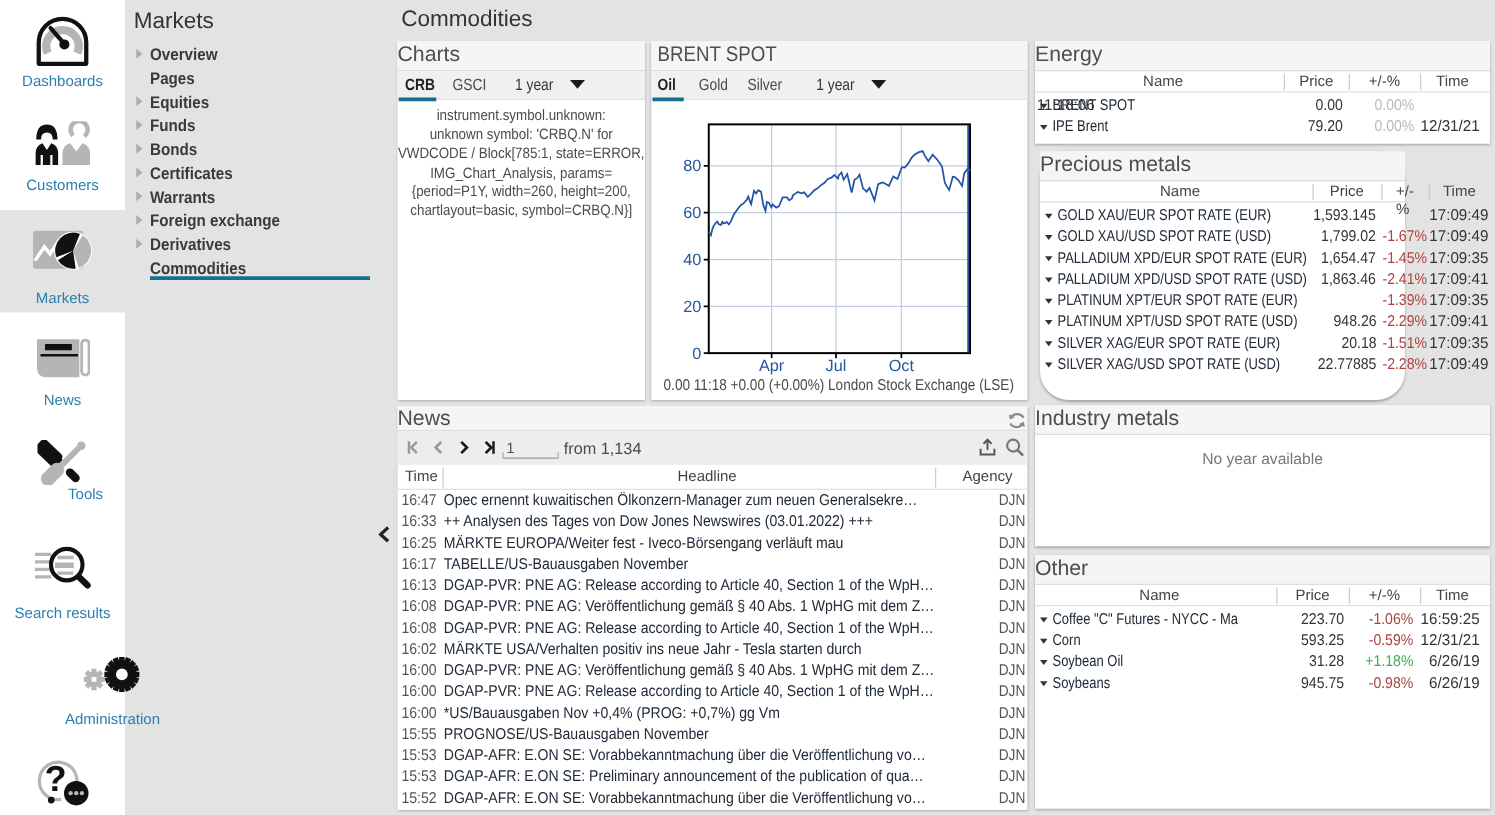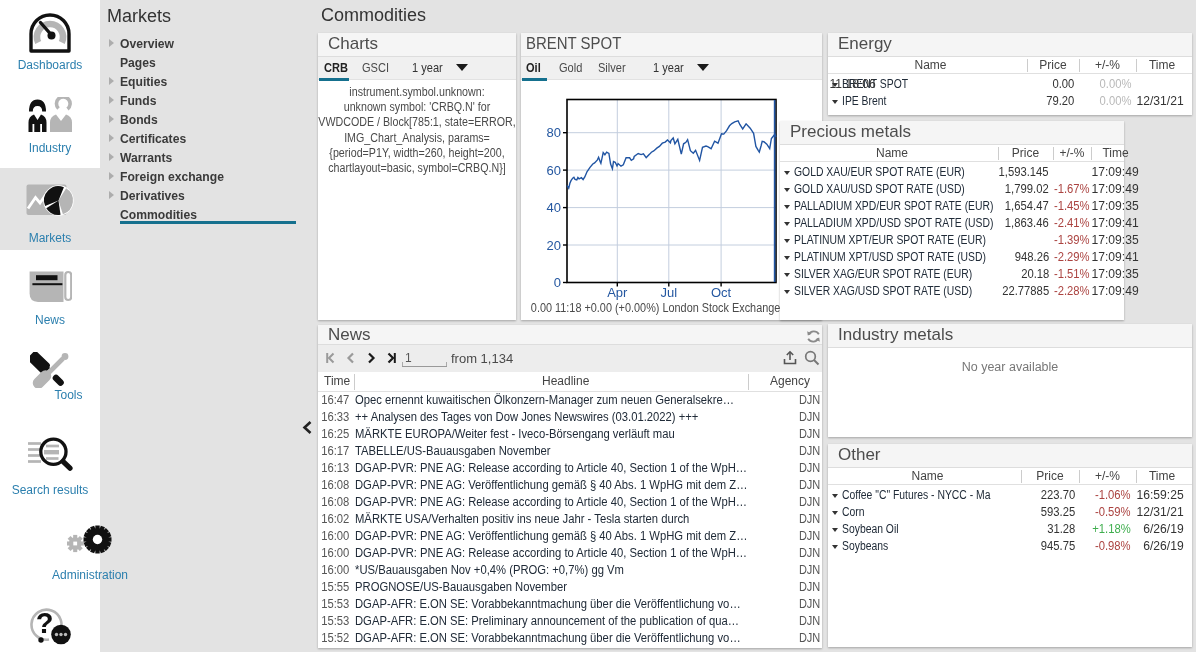--- a/index.html
+++ b/index.html
@@ -3,21 +3,21 @@
 <style>
 html,body{margin:0;padding:0;}
 body{width:1196px;height:652px;background:#e3e3e3;font-family:"Liberation Sans",sans-serif;overflow:hidden;position:relative;}
 .abs{position:absolute;}
 #sidebar{position:absolute;left:0;top:0;width:100px;height:652px;background:#fff;}
 .sbitem{position:absolute;left:0;width:100px;text-align:center;}
 .sbitem svg{display:block;margin:0 auto;}
 .sbitem .lbl{font-size:12px;color:#2b7fae;margin-top:6px;}
 #sbsel{position:absolute;left:0;top:168px;width:100px;height:82px;background:#e3e3e3;}
 .panel{position:absolute;background:#fff;box-shadow:0 1px 2px rgba(0,0,0,0.28);}
-.phead{height:23px;background:#f5f5f5;border-bottom:1px solid #ddd;font-size:17px;color:#4d4d4d;line-height:22px;padding-left:10px;}
+.phead{height:23px;background:#f5f5f5;border-bottom:1px solid #ddd;font-size:17px;color:#4d4d4d;line-height:22px;}
 .tabs{height:22px;background:#f0f0f0;border-bottom:1px solid #e2e2e2;font-size:13px;color:#555;position:relative;}
 .tab{position:absolute;top:3px;color:#4a4a4a;transform:scaleX(0.85);transform-origin:0 50%;}
 .tab.on{color:#222;font-weight:bold;}
 .tabline{position:absolute;height:3px;background:#15708e;bottom:-2px;left:0;}
 .tri-dn{display:inline-block;width:0;height:0;border-left:6px solid transparent;border-right:6px solid transparent;border-top:7px solid #1a1a1a;vertical-align:middle;margin-left:6px;}
 .rowtri{display:inline-block;width:0;height:0;border-left:3.5px solid transparent;border-right:3.5px solid transparent;border-top:4.5px solid #333;margin-right:4px;position:relative;top:-1px;}
 .mitem{position:absolute;left:120px;font-size:13.5px;font-weight:bold;color:#3a3a3a;transform:scaleX(0.9);transform-origin:0 50%;}
 .marr{position:absolute;left:109px;width:0;height:0;border-top:4px solid transparent;border-bottom:4px solid transparent;border-left:5px solid #adadad;}
 </style></head>
 <body>
@@ -33,21 +33,21 @@
 <div class="lbl" style="margin-top:4px;">Dashboards</div>
 </div>
 <div class="sbitem" style="top:97px;">
 <svg width="47" height="36" viewBox="0 0 47 36">
 <path d="M32 15.5 a 6.8 6.8 0 1 0 -9 -0.5" fill="none" stroke="#b5b5b5" stroke-width="3.6" transform="translate(8.5,-3.5)"></path>
 <path d="M23 35 V25.5 Q23 19.5 29 17.5 L34 24 L39 17.5 Q45 19.5 45 25.5 V35 Z" fill="#b5b5b5"></path>
 <path d="M2 14.5 Q2 2.5 10.5 2.5 Q19 2.5 19 14.5 L15.2 14.5 Q15.2 9 10.5 9 Q5.8 9 5.8 14.5 Z" fill="#111"></path>
 <path d="M1.5 35 V25.5 Q1.5 19.5 7 17.5 L10.5 23 L14 17.5 Q19.5 19.5 19.5 25.5 V35 Z" fill="#111"></path>
 <path d="M5.5 35 V27 h1.8 V35 Z M13.2 35 V27 h1.8 V35 Z" fill="#fff"></path>
 </svg>
-<div class="lbl" style="margin-top:8px;">Industry</div>
+<div class="lbl" style="margin-top:8px;">Customers</div>
 </div>
 <div class="sbitem" style="top:183px;">
 <svg width="48" height="34" viewBox="0 0 48 34">
 <rect x="0.5" y="1.5" width="40" height="30.5" rx="2" fill="#b5b5b5"></rect>
 <polyline points="2,25.5 9.5,14.5 14,20 21.5,9" fill="none" stroke="#fff" stroke-width="2.8"></polyline>
 <circle cx="32.5" cy="17.5" r="15.2" fill="#fff"></circle>
 <g transform="translate(32.5 17.5) scale(0.96) translate(-32.5 -17.5)">
 <path d="M32.5 17.5 L40.45 4.78 A15 15 0 0 1 37.1 31.8 Z" fill="#b5b5b5"></path>
 <path d="M32.5 17.5 L34.6 32.35 A15 15 0 0 1 19.78 25.45 Z" fill="#111"></path>
 <path d="M32.5 17.5 L18.6 23.1 A15 15 0 0 1 38.12 3.59 Z" fill="#111"></path>
@@ -375,21 +375,21 @@
         <span style="position:absolute;left:0;width:356px;text-align:left;color:#333;"><i style="font-style:normal;display:inline-block;transform:scaleX(0.97);transform-origin:100% 50%;">11:18:06</i></span>
       </div>
 <div style="position:relative;height:17px;line-height:17px;font-size:12.5px;white-space:nowrap;">
         <span style="position:absolute;left:4px;color:#202b38;"><span class="rowtri"></span><i style="font-style:normal;display:inline-block;transform:scaleX(0.83);transform-origin:0 50%;">IPE Brent</i></span>
         <span style="position:absolute;left:0;width:246px;text-align:right;color:#333;"><i style="font-style:normal;display:inline-block;transform:scaleX(0.9);transform-origin:100% 50%;">79.20</i></span>
         <span style="position:absolute;left:0;width:303px;text-align:right;color:#b9b9b9;"><i style="font-style:normal;display:inline-block;transform:scaleX(0.9);transform-origin:100% 50%;">0.00%</i></span>
         <span style="position:absolute;left:0;width:356px;text-align:right;color:#333;"><i style="font-style:normal;display:inline-block;transform:scaleX(0.97);transform-origin:100% 50%;">12/31/21</i></span>
       </div>
 </div>
   </div>
-<div class="panel" style="left:780px;top:121px;width:344px;height:199px;">
+<div class="panel" style="left:832px;top:121px;width:292px;height:199px;border-radius:23px;">
 <div class="phead">Precious metals</div>
 <div style="height:16px;position:relative;border-bottom:1px solid #e0e0e0;font-size:12px;color:#444;">
 <span style="position:absolute;left:112.0px;transform:translateX(-50%);top:1px;">Name</span>
 <span style="position:absolute;left:245.5px;transform:translateX(-50%);top:1px;">Price</span>
 <span style="position:absolute;left:292.0px;transform:translateX(-50%);top:1px;">+/-%</span>
 <span style="position:absolute;left:335.5px;transform:translateX(-50%);top:1px;">Time</span>
 <span style="position:absolute;left:218px;top:2px;height:13px;width:1px;background:#ccc;"></span>
 <span style="position:absolute;left:273px;top:2px;height:13px;width:1px;background:#ccc;"></span>
 <span style="position:absolute;left:311px;top:2px;height:13px;width:1px;background:#ccc;"></span>
 </div>

